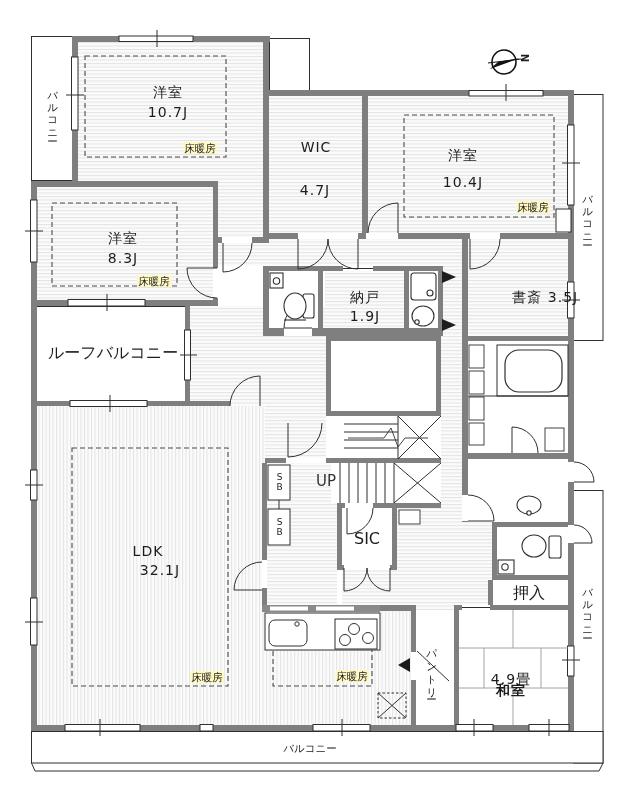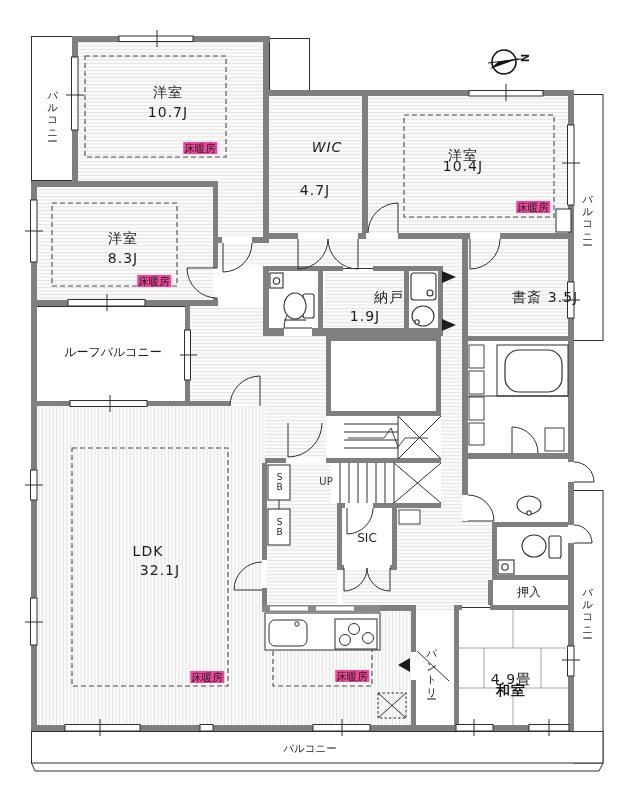--- a/index.html
+++ b/index.html
@@ -8,27 +8,27 @@
     font-family:"DejaVu Sans","Liberation Sans",sans-serif;color:#1c1c1c;
   }
   .stage svg{position:absolute;left:0;top:0;}
   .lbl{
     position:absolute;transform:translate(-50%,-50%);
     white-space:nowrap;line-height:1.15;text-align:center;color:#1c1c1c;
     background:transparent;
   }
   .big{font-size:14px;letter-spacing:1px;}
   .med{font-size:14px;letter-spacing:1px;}
-  .sm{font-size:12px;}
+  .sm{font-size:16px;}
   .tiny{font-size:10.5px;}
-  .fh{font-size:10.5px;background:#ec4899;padding:0 1px;}
+  .fh{font-size:10.5px;background:#fef9c3;padding:0 1px;}
   .v{writing-mode:vertical-rl;text-orientation:mixed;letter-spacing:1px;}
   .vup{writing-mode:vertical-rl;text-orientation:upright;font-size:9px;letter-spacing:0px;line-height:1;}
   .rot{transform:translate(-50%,-50%) rotate(90deg);font-size:10px;font-weight:bold;}
-  .up{font-size:10px;color:#333;}
+  .up{font-size:15px;color:#333;}
 </style>
 </head>
 <body>
 
 <div class="stage">
 <svg width="631" height="800" viewBox="0 0 631 800">
   <defs>
     <pattern id="hH" width="4" height="3.5" patternUnits="userSpaceOnUse">
       <rect width="4" height="3.5" fill="#fbfbfb"></rect>
       <rect y="0" width="4" height="1" fill="#e4e4e4"></rect>
@@ -331,32 +331,32 @@
     <line x1="488" y1="63" x2="521" y2="59" stroke="#111" stroke-width="1"></line>
     <polygon points="490,69 520,58 498,62" fill="#111"></polygon>
   </g>
 </svg>
 
 <div>
   <div class="lbl v tiny" style="left:53px;top:110px;">バルコニー</div>
   <div class="lbl big" style="left:168px;top:92px;">洋室</div>
   <div class="lbl big" style="left:168px;top:112px;">10.7J</div>
   <div class="lbl fh" style="left:200px;top:148px;">床暖房</div>
-  <div class="lbl big" style="left:327px;top:147px;font-style:italic;">WIC</div>
+  <div class="lbl big" style="left:316px;top:147px;">WIC</div>
   <div class="lbl big" style="left:315px;top:166px;margin-top:24px;">4.7J</div>
   <div class="lbl big" style="left:463px;top:155px;">洋室</div>
-  <div class="lbl big" style="left:463px;top:166px;">10.4J</div>
+  <div class="lbl big" style="left:463px;top:182px;">10.4J</div>
   <div class="lbl fh" style="left:533px;top:207px;">床暖房</div>
   <div class="lbl v tiny" style="left:588px;top:214px;">バルコニー</div>
   <div class="lbl big" style="left:123px;top:238px;">洋室</div>
   <div class="lbl big" style="left:123px;top:258px;">8.3J</div>
   <div class="lbl fh" style="left:154px;top:281px;">床暖房</div>
   <div class="lbl med" style="left:527px;top:297px;">書斎</div>
   <div class="lbl med" style="left:527px;top:297px;margin-left:36px;">3.5J</div>
-  <div class="lbl med" style="left:365px;top:297px;margin-left:24px;">納戸</div>
+  <div class="lbl med" style="left:365px;top:297px;">納戸</div>
   <div class="lbl med" style="left:365px;top:316px;">1.9J</div>
   <div class="lbl sm" style="left:113px;top:353px;">ルーフバルコニー</div>
   <div class="lbl big" style="left:148px;top:551px;">LDK</div>
   <div class="lbl big" style="left:160px;top:570px;">32.1J</div>
   <div class="lbl fh" style="left:207px;top:677px;">床暖房</div>
   <div class="lbl fh" style="left:352px;top:676px;">床暖房</div>
   <div class="lbl sm" style="left:367px;top:539px;">SIC</div>
   <div class="lbl up" style="left:326px;top:482px;">UP</div>
   <div class="lbl vup" style="left:279px;top:482px;">SB</div>
   <div class="lbl vup" style="left:279px;top:527px;">SB</div>

